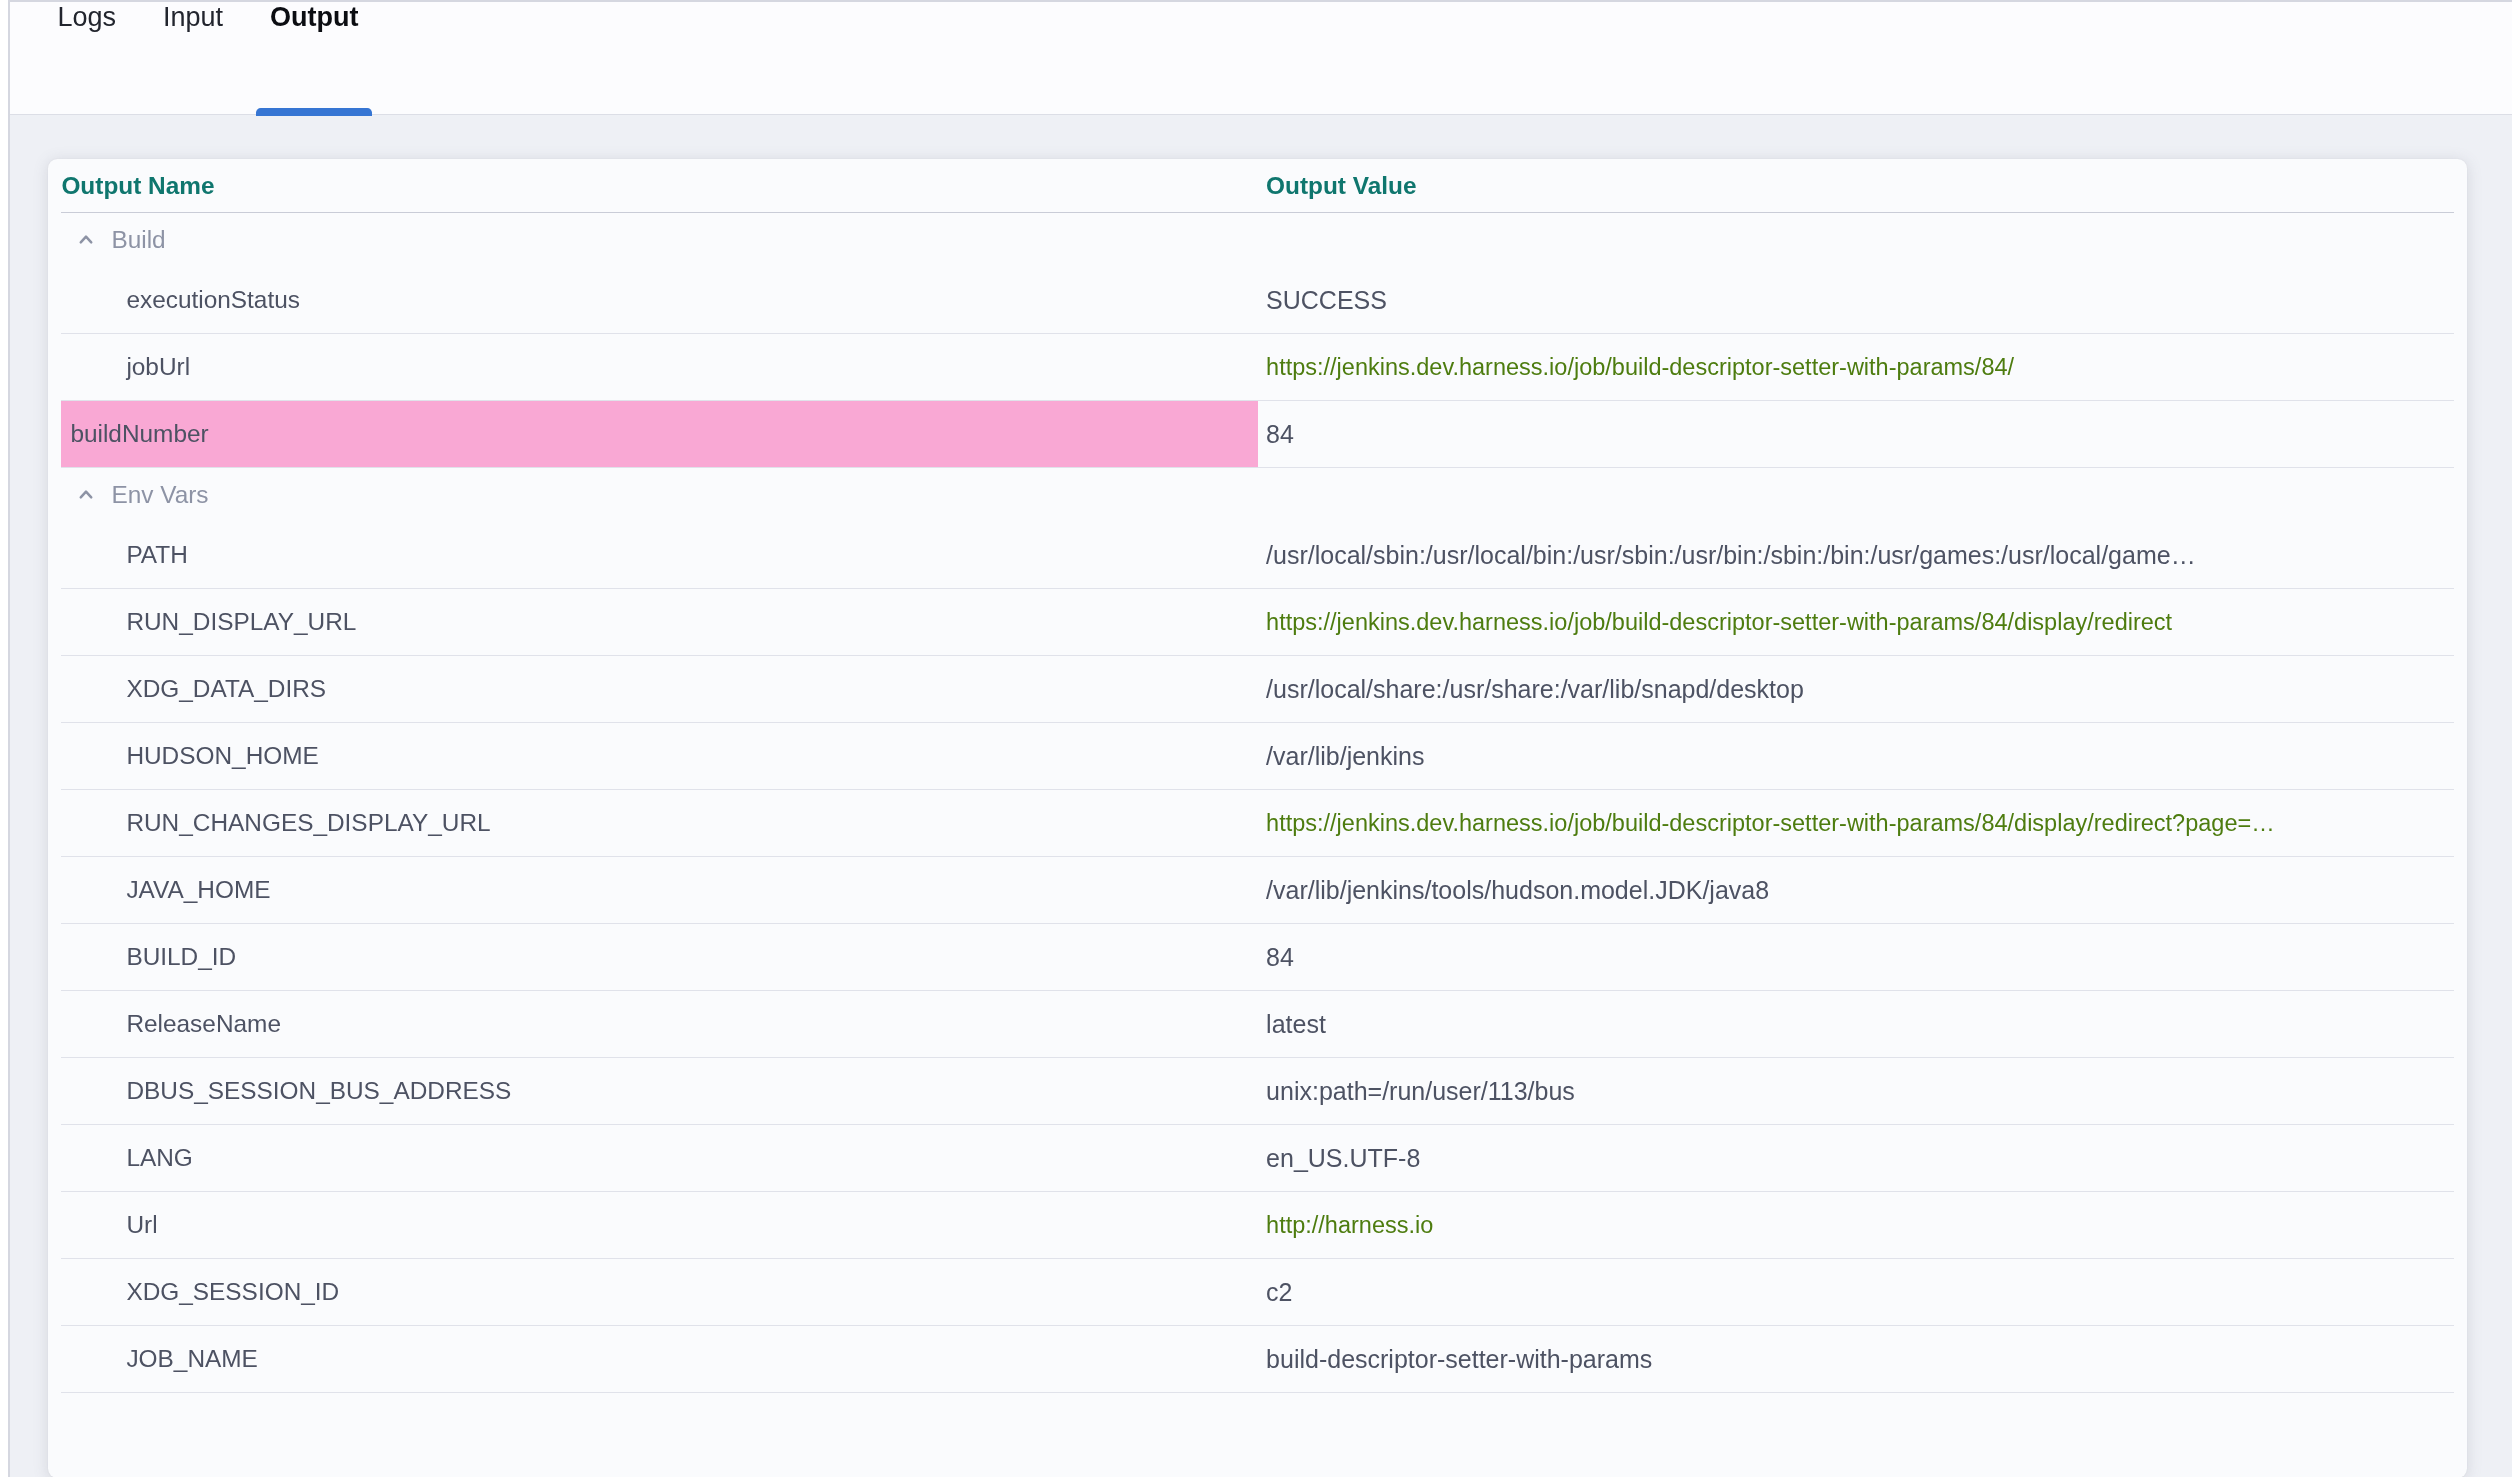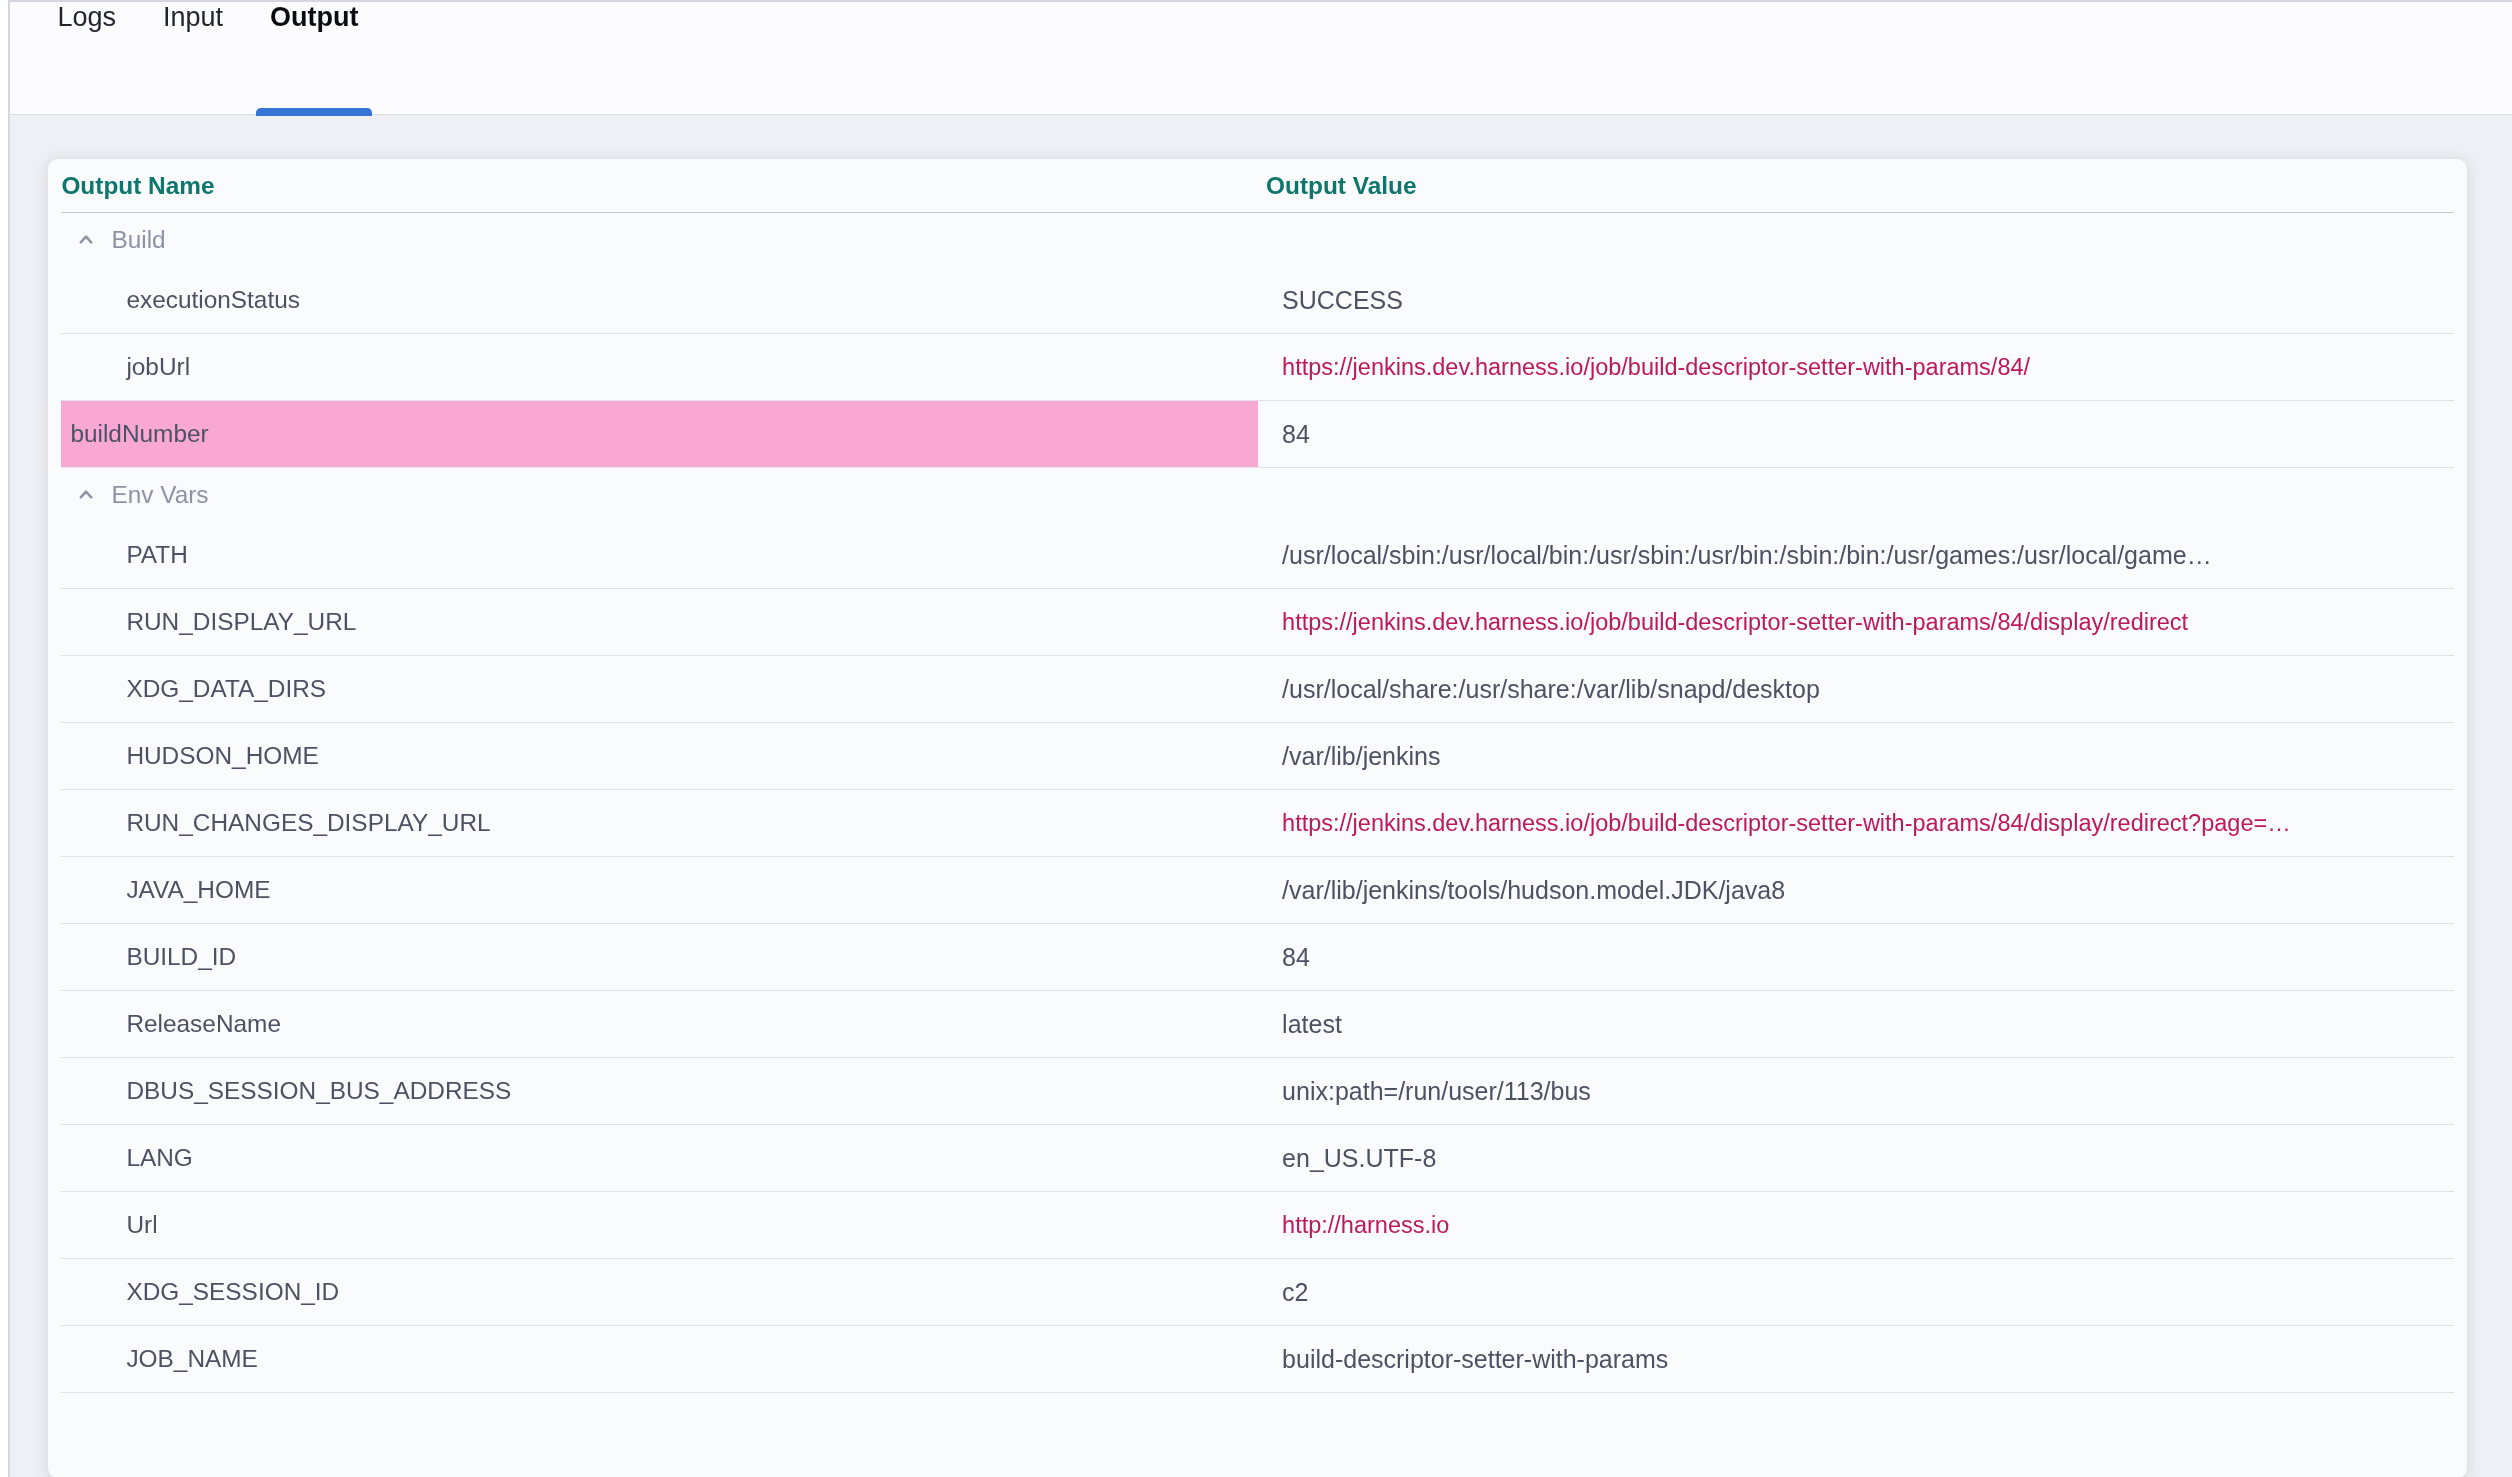--- a/index.html
+++ b/index.html
@@ -95,21 +95,20 @@
     color: #8d93a5;
     margin-left: 15px;
   }
   
   .row {
     display: grid;
     grid-template-columns: 50% 50%;
     height: 67px;
     border-bottom: 1.9px solid #e0e2ea;
     align-items: stretch;
-    gap: 16px;
   }
   .name-cell {
     display: flex;
     align-items: center;
     padding-left: 65px;
     font-size: 24.4px;
     color: #4d5263;
     white-space: nowrap;
     overflow: hidden;
   }
@@ -118,21 +117,21 @@
     display: flex;
     align-items: center;
     padding-left: 8.4px;
     font-size: 25px;
     color: #4d5263;
     white-space: nowrap;
     overflow: hidden;
   }
   .value-cell a.link {
     font-size: 23.5px;
-    color: #be185d;
+    color: #4d7c0f;
     text-decoration: none;
     cursor: pointer;
   }
 </style>
 </head>
 <body>
 
 <div class="pane">
 
   <div class="tabbar">

